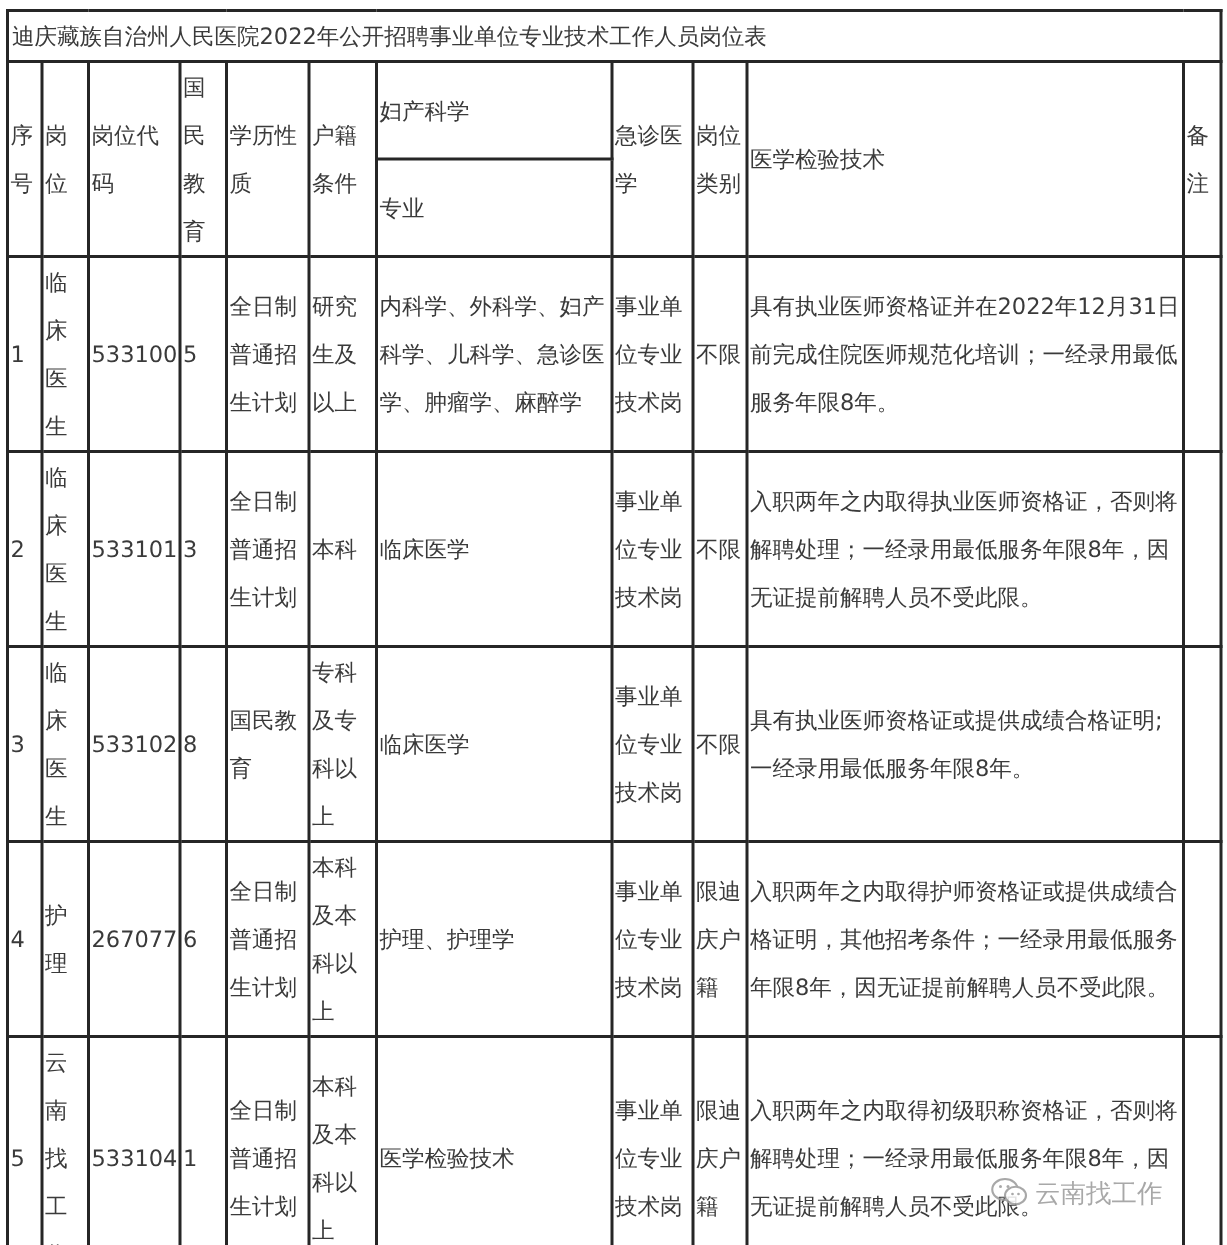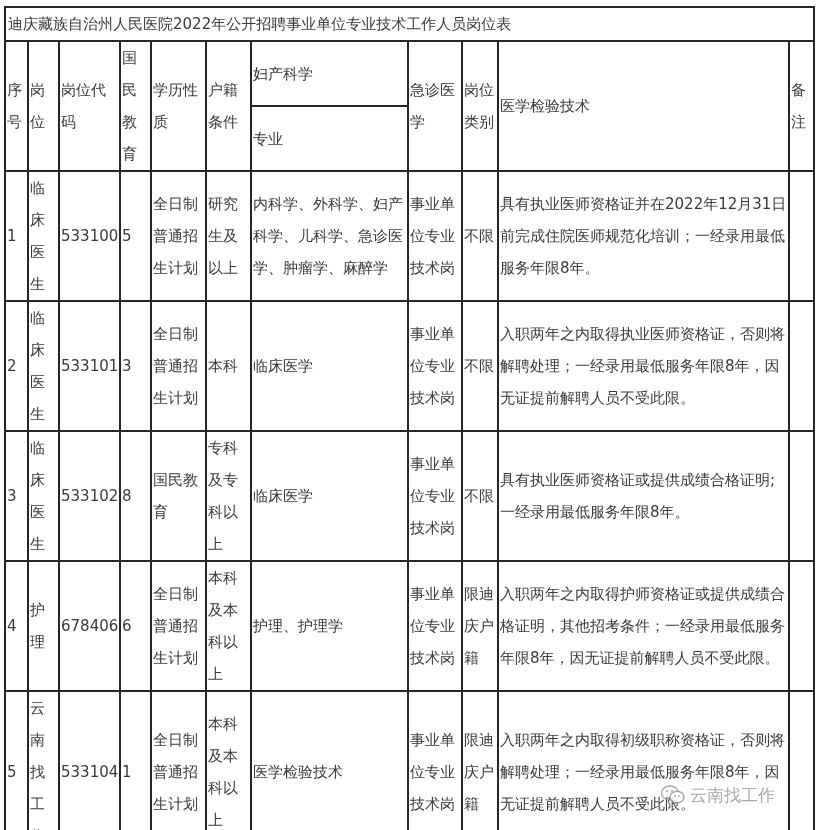--- a/index.html
+++ b/index.html
@@ -92,21 +92,21 @@
     <td>专科及专科以上</td>
     <td>临床医学</td>
     <td>事业单位专业技术岗</td>
     <td>不限</td>
     <td>具有执业医师资格证或提供成绩合格证明;一经录用最低服务年限8年。</td>
     <td></td>
   </tr>
   <tr class="row">
     <td>4</td>
     <td>护理</td>
-    <td class="num">678406</td>
+    <td class="num">267077</td>
     <td>6</td>
     <td>全日制普通招生计划</td>
     <td>本科及本科以上</td>
     <td>护理、护理学</td>
     <td>事业单位专业技术岗</td>
     <td>限迪庆户籍</td>
     <td>入职两年之内取得护师资格证或提供成绩合格证明，其他招考条件；一经录用最低服务年限8年，因无证提前解聘人员不受此限。</td>
     <td></td>
   </tr>
   <tr class="row">

